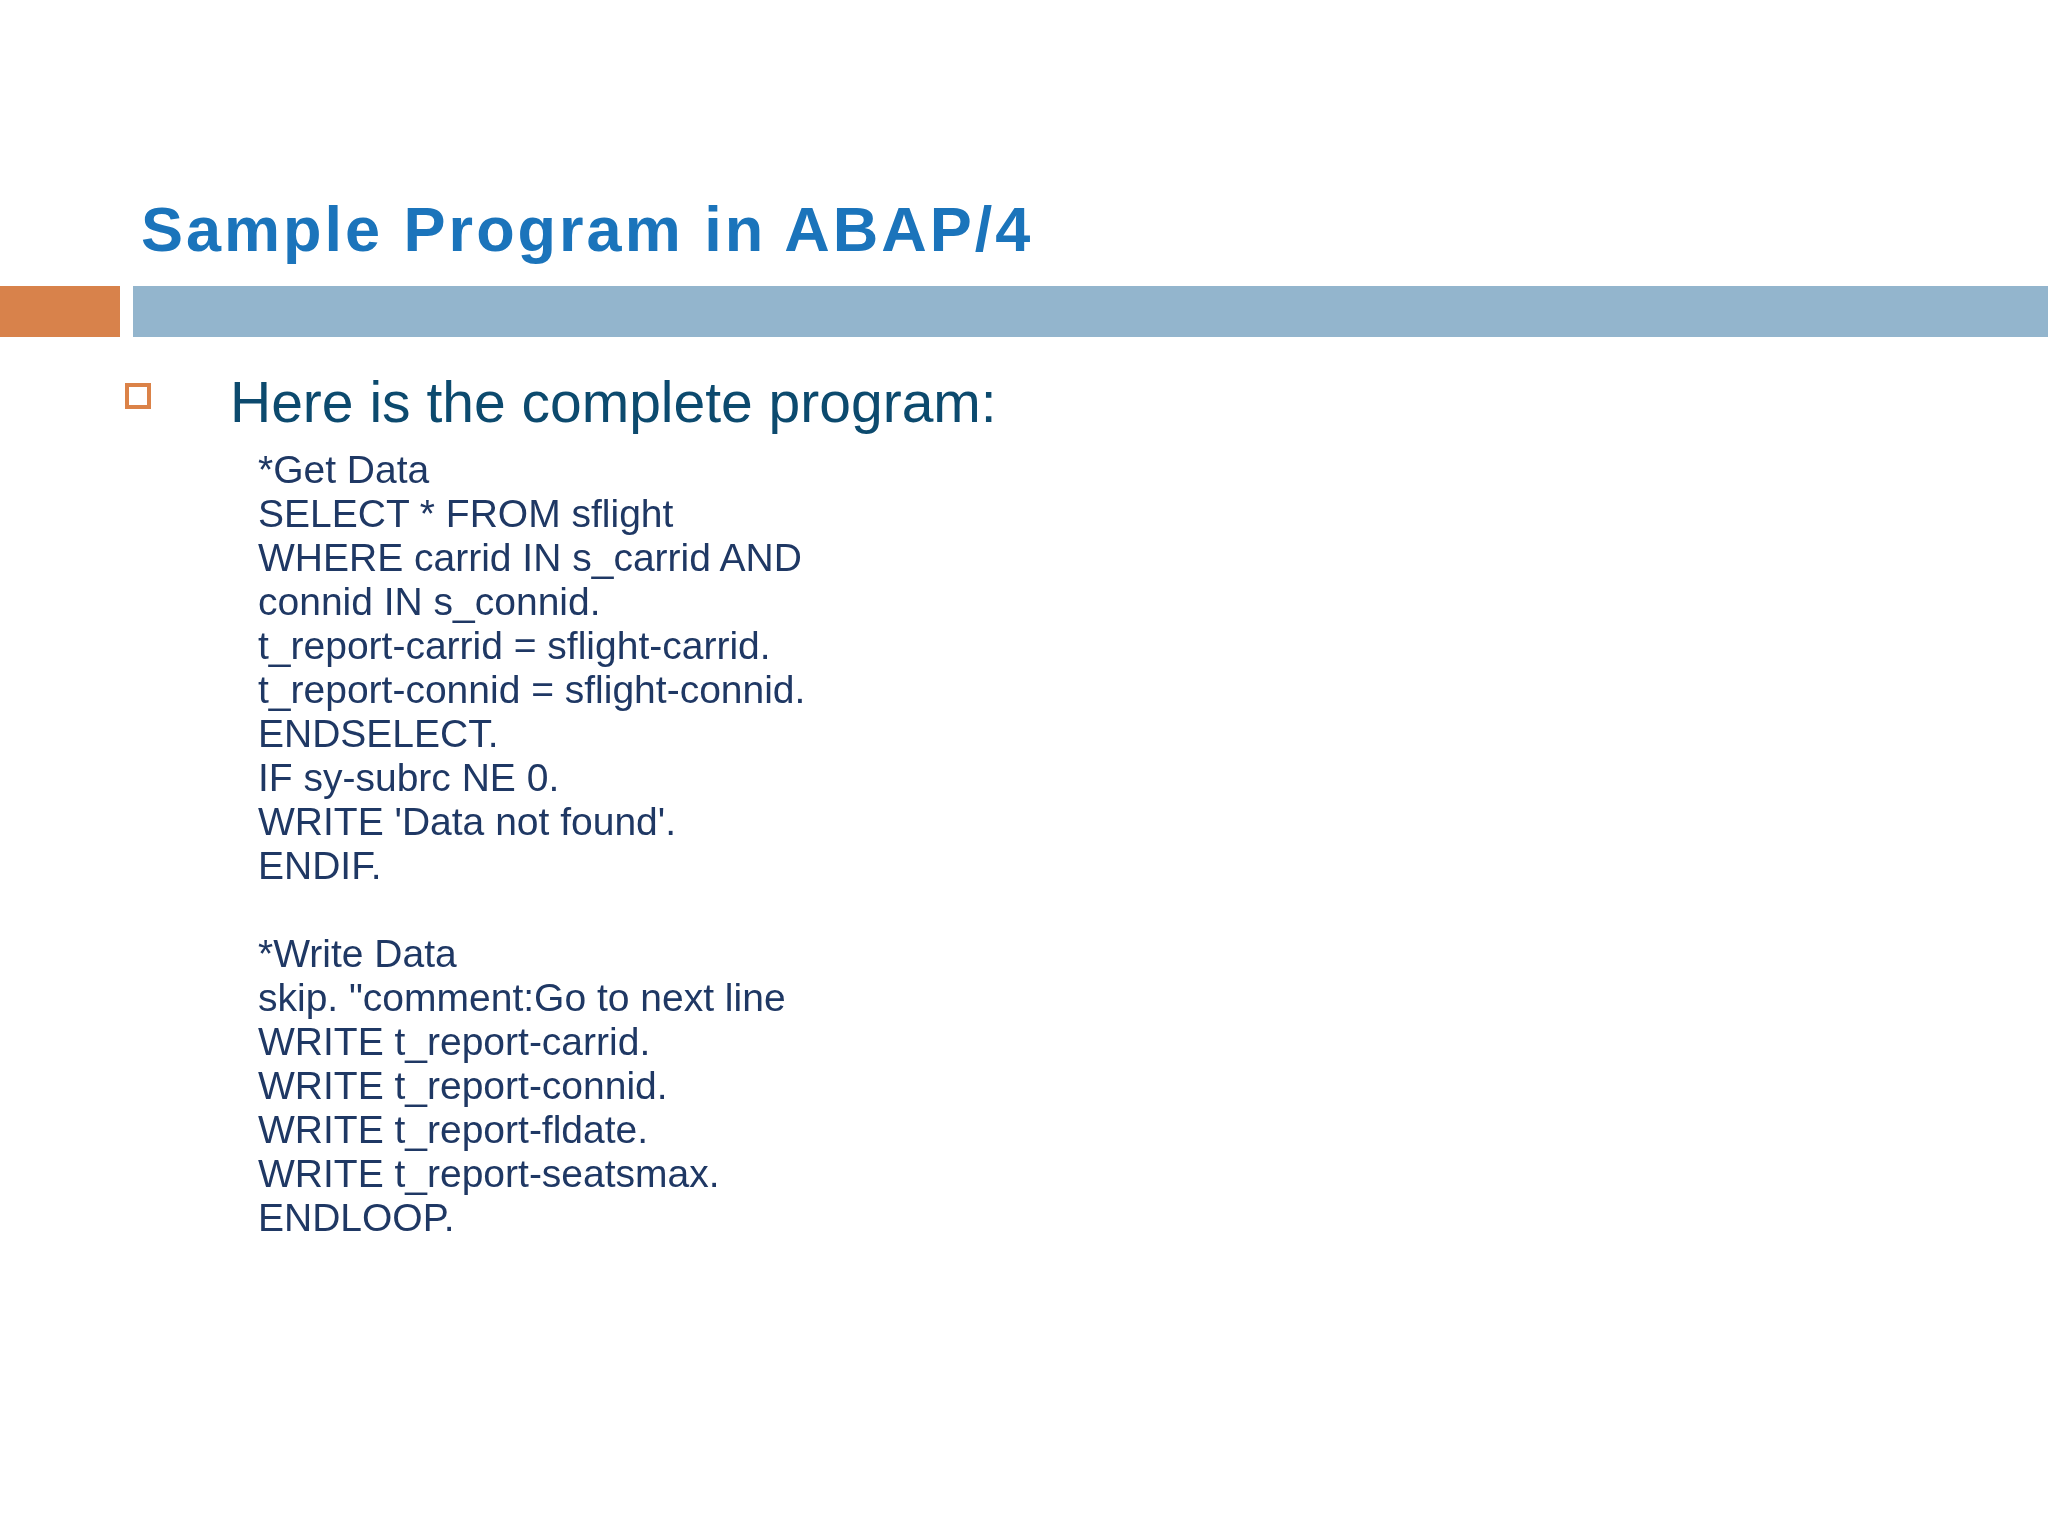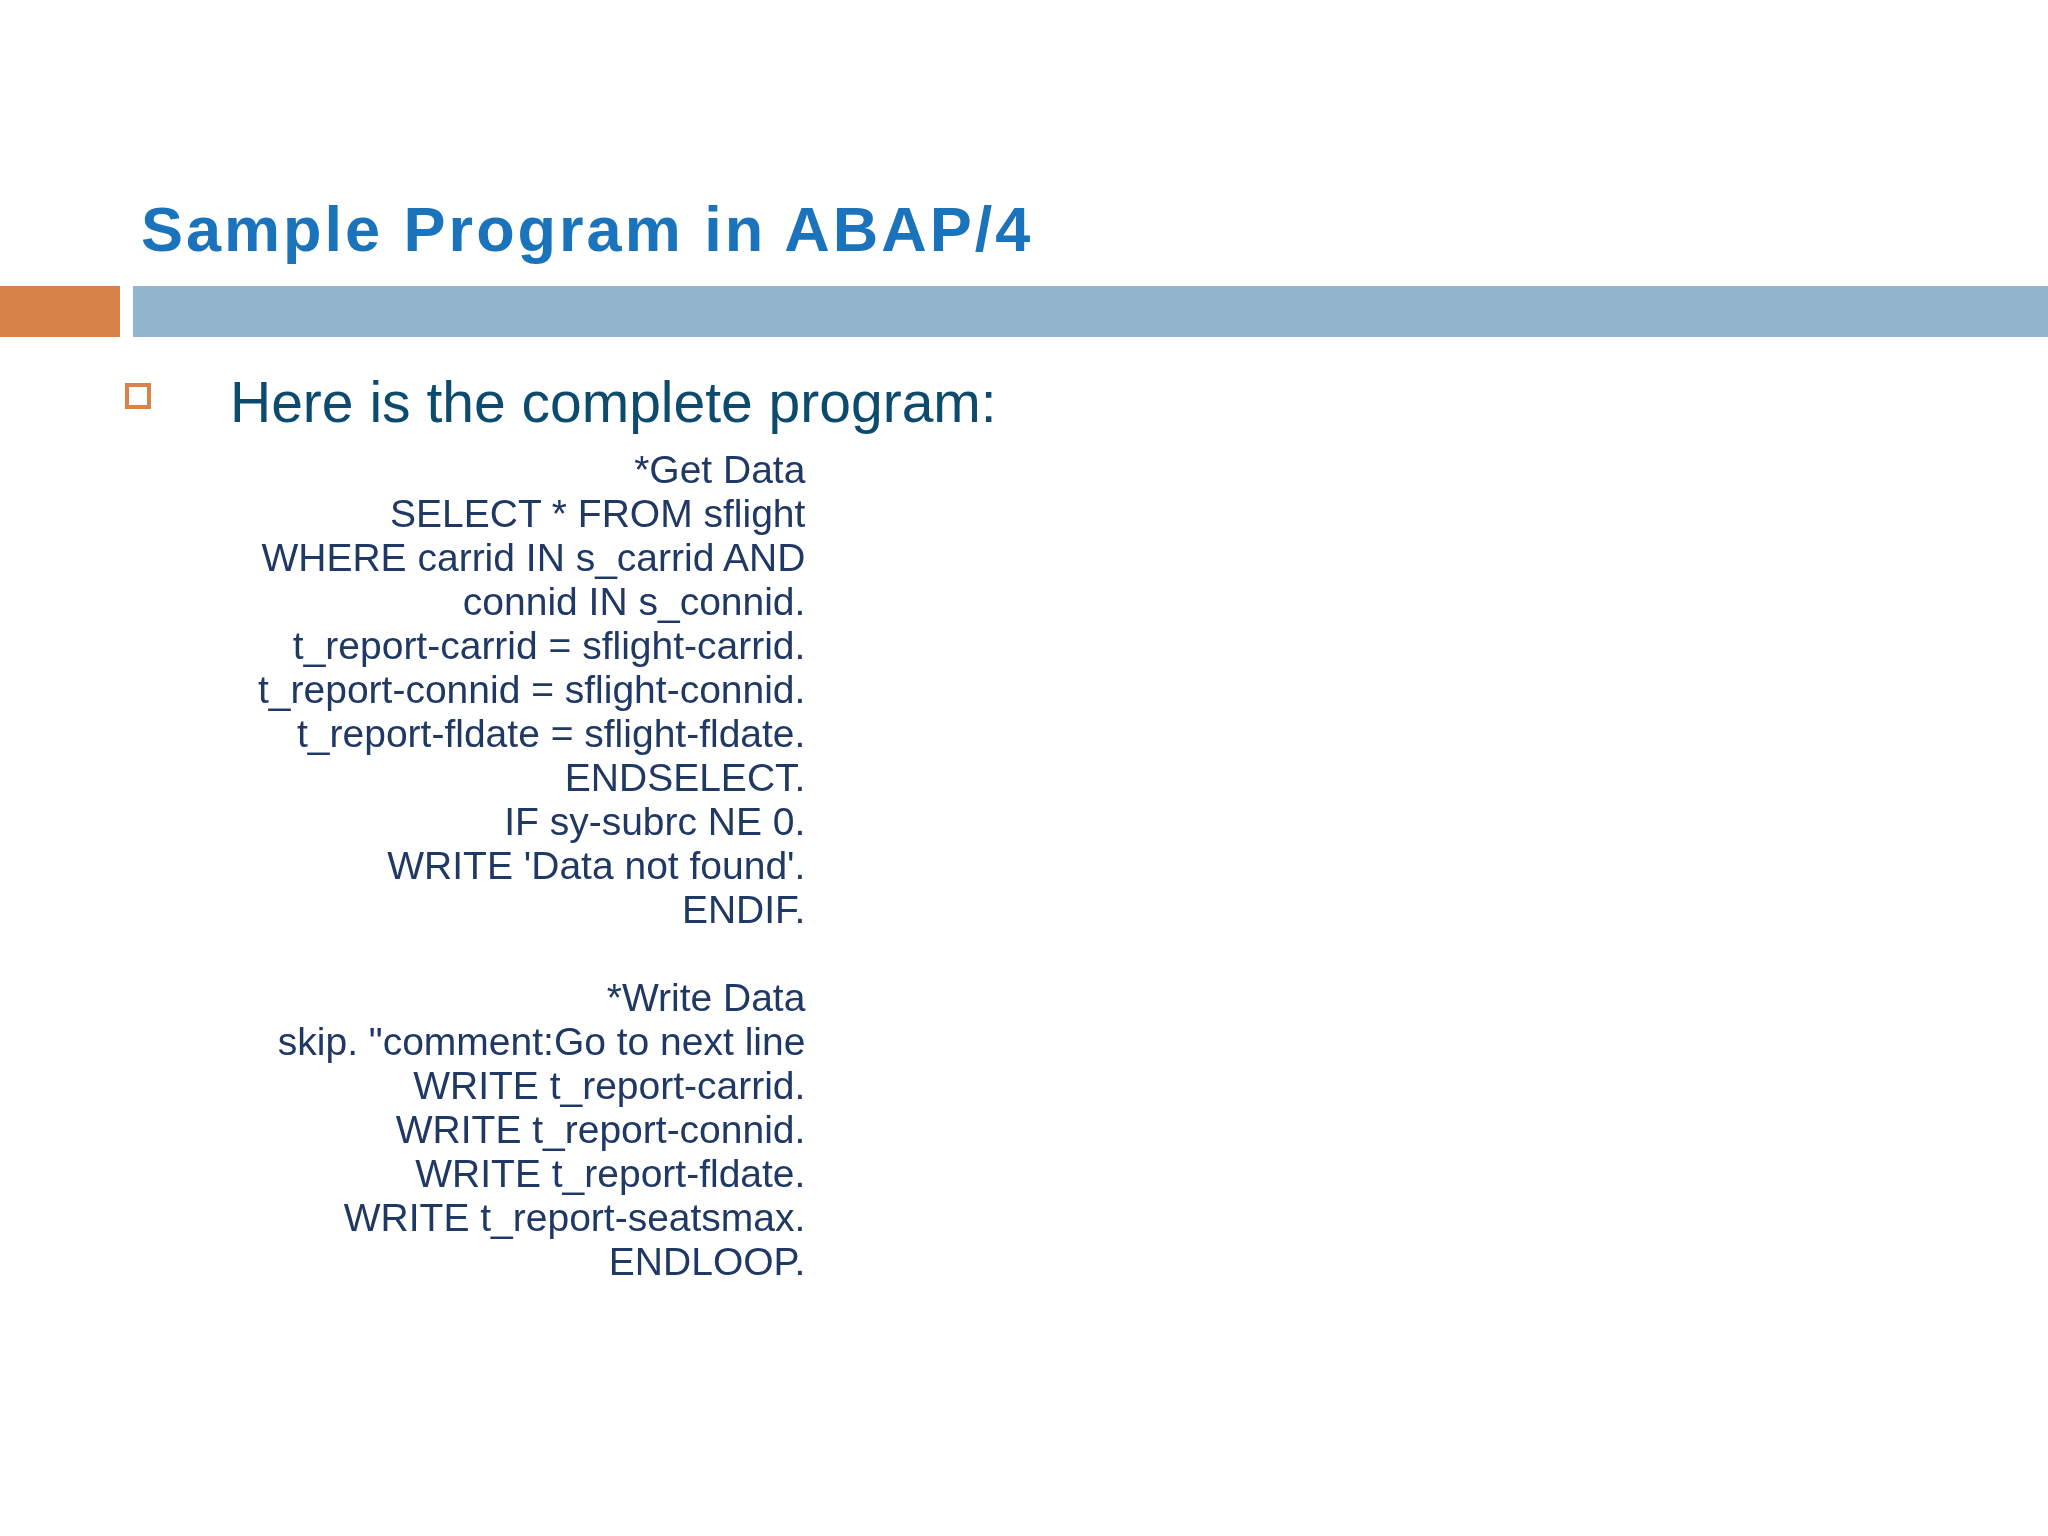--- a/index.html
+++ b/index.html
@@ -7,21 +7,20 @@
     padding: 0;
     background: #ffffff;
   }
   .slide {
     position: relative;
     width: 2048px;
     height: 1408px;
     background: #ffffff;
     overflow: hidden;
     font-family: "Liberation Sans", sans-serif;
-    text-align: right;
   }
 
   
   .slide-title {
     position: absolute;
     left: 141px;
     top: 196px;
     font-size: 63px;
     line-height: 66px;
     font-weight: bold;
@@ -102,21 +101,20 @@
 
   <div class="content-heading">Here is the complete program:</div>
 
   <div class="code-block">
       <div class="code-line">*Get Data</div>
       <div class="code-line">SELECT * FROM sflight</div>
       <div class="code-line">WHERE carrid IN s_carrid AND</div>
       <div class="code-line">connid IN s_connid.</div>
       <div class="code-line">t_report-carrid = sflight-carrid.</div>
       <div class="code-line">t_report-connid = sflight-connid.</div>
-      <div class="code-line">t_report-fldate = sflight-fldate.</div>
       <div class="code-line">ENDSELECT.</div>
       <div class="code-line">IF sy-subrc NE 0.</div>
       <div class="code-line">WRITE 'Data not found'.</div>
       <div class="code-line">ENDIF.</div>
       <div class="code-line"></div>
       <div class="code-line">*Write Data</div>
       <div class="code-line">skip. "comment:Go to next line</div>
       <div class="code-line">WRITE t_report-carrid.</div>
       <div class="code-line">WRITE t_report-connid.</div>
       <div class="code-line">WRITE t_report-fldate.</div>

